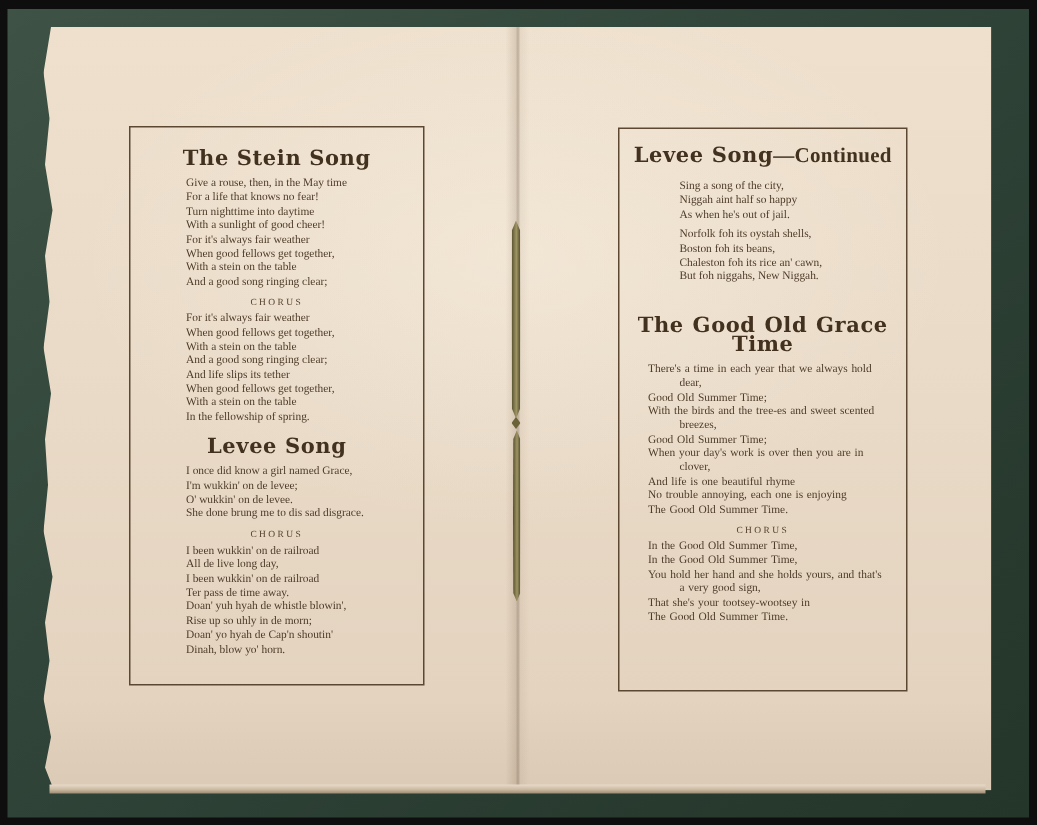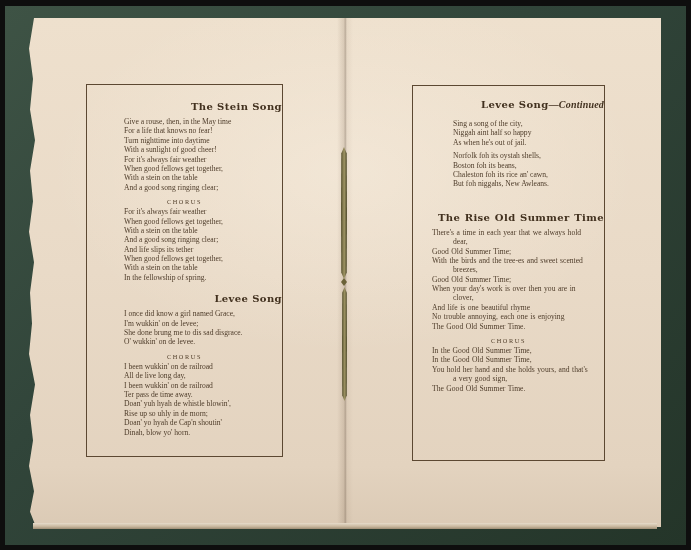--- a/index.html
+++ b/index.html
@@ -24,24 +24,24 @@
   .cord-knot{position:absolute;left:314px;top:260px;width:6px;height:8px;background:#6b6238;
          clip-path:polygon(50% 0%,100% 50%,50% 100%,0% 50%);}
   .page-box{position:absolute;border:1px solid #5c4832;box-sizing:border-box;overflow:hidden;}
   .left-box{left:59px;top:66px;width:197px;height:373px;padding-top:15px;}
   .right-box{left:385px;top:67px;width:193px;height:376px;padding-top:12px;}
   .song{--indent:37px;}
   .left-box .song + .song{margin-top:10px;}
   .right-box .song + .song{margin-top:22px;}
   .right-box .song:nth-of-type(1){--indent:40px;}
   .right-box .song:nth-of-type(2){--indent:19px;}
-  .song-title{text-align:right;font-family:"DejaVu Serif",serif;font-weight:bold;
-         font-size:10px;line-height:13px;color:#42311f;letter-spacing:0.4px;margin-bottom:4px;}
+  .song-title{text-align:center;font-family:"DejaVu Serif",serif;font-weight:bold;
+         font-size:14px;line-height:13px;color:#42311f;letter-spacing:0.4px;margin-bottom:4px;}
   .right-box .song:nth-of-type(1) .song-title{margin-bottom:8px;}
-  .title-suffix{font-style:italic;font-family:"Liberation Serif",serif;letter-spacing:0.2px;}
+  .title-suffix{font-family:"Liberation Serif",serif;letter-spacing:0.2px;}
   .section{margin-top:4px;}
   .chorus-label{text-align:center;font-size:6.3px;letter-spacing:1.6px;color:#53402c;
          margin:6px 0 2px;font-family:"Liberation Serif",serif;}
   .line{font-size:7.6px;line-height:9.4px;height:9.4px;white-space:pre;color:#4e3c2a;
          padding-left:var(--indent);}
   .line.cont{padding-left:calc(var(--indent) + 21px);}
   .right-box .song:nth-of-type(2){word-spacing:0.6px;}
 </style>
 </head>
 <body>
@@ -74,22 +74,22 @@
               <div class="line">When good fellows get together,</div>
               <div class="line">With a stein on the table</div>
               <div class="line">In the fellowship of spring.</div>
             </div>
           </div>
           <div class="song">
             <div class="song-title"><span>Levee Song</span></div>
             <div class="section">
               <div class="line">I once did know a girl named Grace,</div>
               <div class="line">I'm wukkin' on de levee;</div>
+              <div class="line">O' wukkin' on de levee.</div>
               <div class="line">She done brung me to dis sad disgrace.</div>
-              <div class="line">O' wukkin' on de levee.</div>
             </div>
             <div class="section">
               <div class="chorus-label">CHORUS</div>
               <div class="line">I been wukkin' on de railroad</div>
               <div class="line">All de live long day,</div>
               <div class="line">I been wukkin' on de railroad</div>
               <div class="line">Ter pass de time away.</div>
               <div class="line">Doan' yuh hyah de whistle blowin',</div>
               <div class="line">Rise up so uhly in de morn;</div>
               <div class="line">Doan' yo hyah de Cap'n shoutin'</div>
@@ -104,44 +104,45 @@
             <div class="song-title"><span>Levee Song</span><span class="title-suffix">—Continued</span></div>
             <div class="section">
               <div class="line">Sing a song of the city,</div>
               <div class="line">Niggah aint half so happy</div>
               <div class="line">As when he's out of jail.</div>
             </div>
             <div class="section">
               <div class="line">Norfolk foh its oystah shells,</div>
               <div class="line">Boston foh its beans,</div>
               <div class="line">Chaleston foh its rice an' cawn,</div>
-              <div class="line">But foh niggahs, New Awleans.</div>
+              <div class="line">But foh niggahs, New Niggah.</div>
             </div>
           </div>
           <div class="song">
-            <div class="song-title"><span>The Rise Old Summer Time</span></div>
+            <div class="song-title"><span>The Good Old Grace Time</span></div>
             <div class="section">
               <div class="line">There's a time in each year that we always hold</div>
               <div class="line cont">dear,</div>
               <div class="line">Good Old Summer Time;</div>
               <div class="line">With the birds and the tree-es and sweet scented</div>
               <div class="line cont">breezes,</div>
               <div class="line">Good Old Summer Time;</div>
               <div class="line">When your day's work is over then you are in</div>
               <div class="line cont">clover,</div>
               <div class="line">And life is one beautiful rhyme</div>
               <div class="line">No trouble annoying, each one is enjoying</div>
               <div class="line">The Good Old Summer Time.</div>
             </div>
             <div class="section">
               <div class="chorus-label">CHORUS</div>
               <div class="line">In the Good Old Summer Time,</div>
               <div class="line">In the Good Old Summer Time,</div>
               <div class="line">You hold her hand and she holds yours, and that's</div>
               <div class="line cont">a very good sign,</div>
+              <div class="line">That she's your tootsey-wootsey in</div>
               <div class="line">The Good Old Summer Time.</div>
             </div>
           </div>
         </div>
     </div>
     <div class="cord-seg cord-top"></div>
     <div class="cord-knot"></div>
     <div class="cord-seg cord-bottom"></div>
   </div>
   <div class="page-edge"></div>

